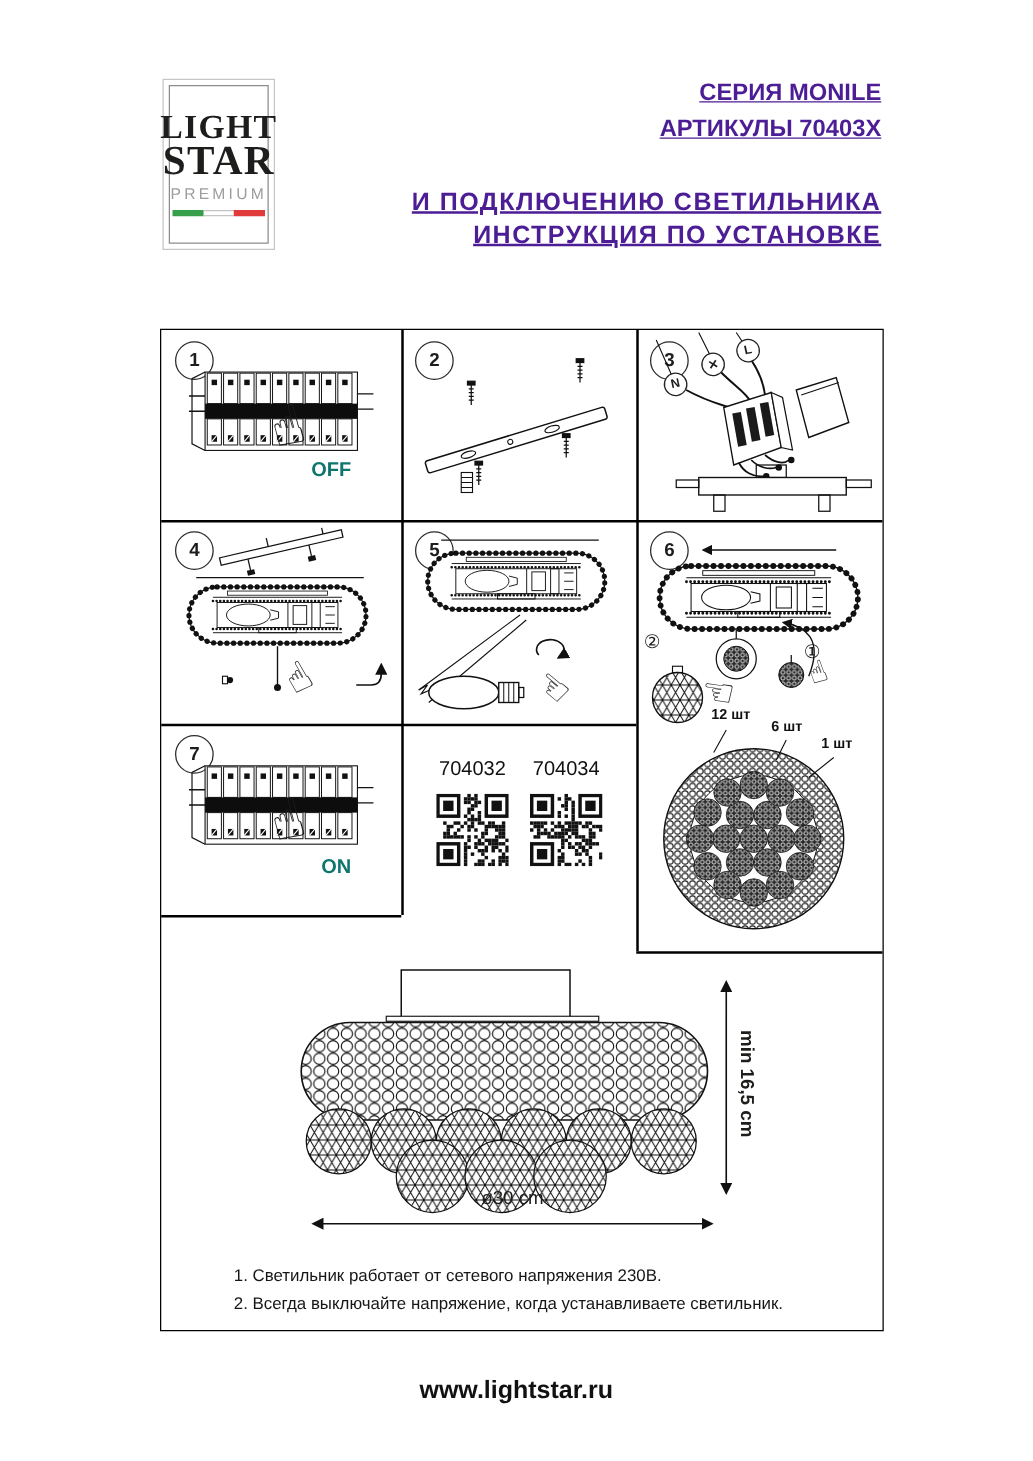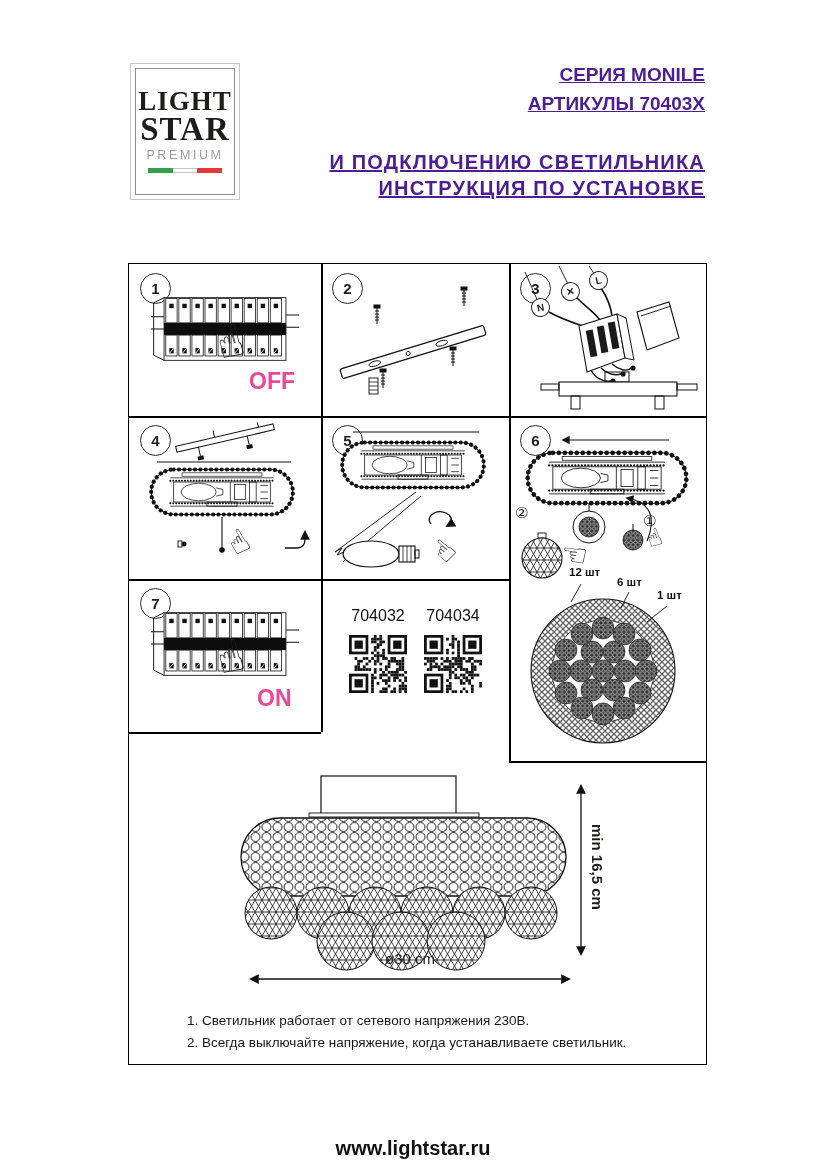--- a/index.html
+++ b/index.html
@@ -2,21 +2,21 @@
 <html><head>
 <meta charset="utf-8">
 <title>Lightstar Monile Instruction</title>
 <style>
   html,body{margin:0;padding:0;background:#fff;}
   .page{position:relative;width:826px;height:1169px;background:#fff;overflow:hidden;
         font-family:"Liberation Sans",sans-serif;color:#1d1d1b;}
   .abs{position:absolute;}
   svg{display:block;}
   
-  .logo-outer{left:130px;top:63px;width:110px;height:137px;border:1px solid #c6c6c6;
+  .logo-outer{left:130px;top:63px;width:90px;height:137px;border:1px solid #c6c6c6;
               background:#fff;padding:4px;box-sizing:border-box;}
   .logo-inner{width:100%;height:100%;border:1px solid #8d8d8d;box-sizing:border-box;
               display:flex;flex-direction:column;align-items:center;justify-content:center;}
   .logo-light{font-family:"Liberation Serif",serif;font-weight:700;font-size:27px;
               letter-spacing:1px;line-height:.88;}
   .logo-star{font-family:"Liberation Serif",serif;font-weight:700;font-size:33px;
              letter-spacing:1px;line-height:.92;}
   .logo-premium{font-size:12.5px;color:#9d9d9d;letter-spacing:2.6px;margin-top:3px;}
   .flag{display:flex;width:74px;height:5px;margin-top:6px;}
   .flag span{flex:1;}
@@ -29,31 +29,31 @@
   .hdr-title{margin-top:30px;font-size:20px;font-weight:700;letter-spacing:1.2px;line-height:1.3;}
   
   .grid{left:128px;top:263px;width:577px;height:800px;border:1.5px solid #000;box-sizing:content-box;}
   .cell{position:absolute;}
   .vline,.hline{position:absolute;background:#000;}
   .vline{width:1.5px;}
   .hline{height:1.5px;}
   .badge{position:absolute;left:11px;top:9px;width:29px;height:29px;border:1.4px solid #2a2a2a;
          border-radius:50%;display:flex;align-items:center;justify-content:center;
          font-size:15px;font-weight:700;background:#fff;}
-  .switch-label{position:absolute;font-size:23px;font-weight:700;color:#ec4899;}
+  .switch-label{position:absolute;font-size:16px;font-weight:700;color:#0f766e;}
   .hand{position:absolute;font-family:"DejaVu Sans",sans-serif;color:#1c1c1c;line-height:1;}
   .wire-label{position:absolute;width:17px;height:17px;border:1.2px solid #222;border-radius:50%;
               display:flex;align-items:center;justify-content:center;font-size:10px;font-weight:700;background:#fff;}
   .marker-label{position:absolute;font-size:15px;font-family:"DejaVu Sans",sans-serif;color:#1c1c1c;}
   .qty-label{position:absolute;font-size:11.5px;font-weight:700;color:#111;white-space:nowrap;}
   .qr-label{position:absolute;width:62px;text-align:center;font-size:16px;font-weight:400;color:#111;}
   .notes{position:absolute;font-size:13.5px;line-height:21.5px;color:#161616;margin-left:28px;}
   .dim-dia{position:absolute;width:100px;text-align:center;font-size:15px;font-weight:400;}
   .dim-hgt{position:absolute;writing-mode:vertical-rl;font-size:15px;font-weight:700;}
-  .site{left:0;top:1101px;width:826px;text-align:center;font-size:20px;font-weight:700;color:#111;margin-top:36px;}
+  .site{left:0;top:1101px;width:826px;text-align:center;font-size:20px;font-weight:700;color:#111;}
 </style>
 </head>
 <body>
 
 <svg width="0" height="0" style="position:absolute" aria-hidden="true">
   <defs>
     <marker id="ah" viewBox="0 0 10 10" refX="8" refY="5" markerWidth="7.5" markerHeight="7.5" orient="auto-start-reverse">
       <path d="M0,0 L10,5 L0,10 z" fill="#111"></path>
     </marker>
     <pattern id="pMesh" width="6" height="6" patternUnits="userSpaceOnUse">

